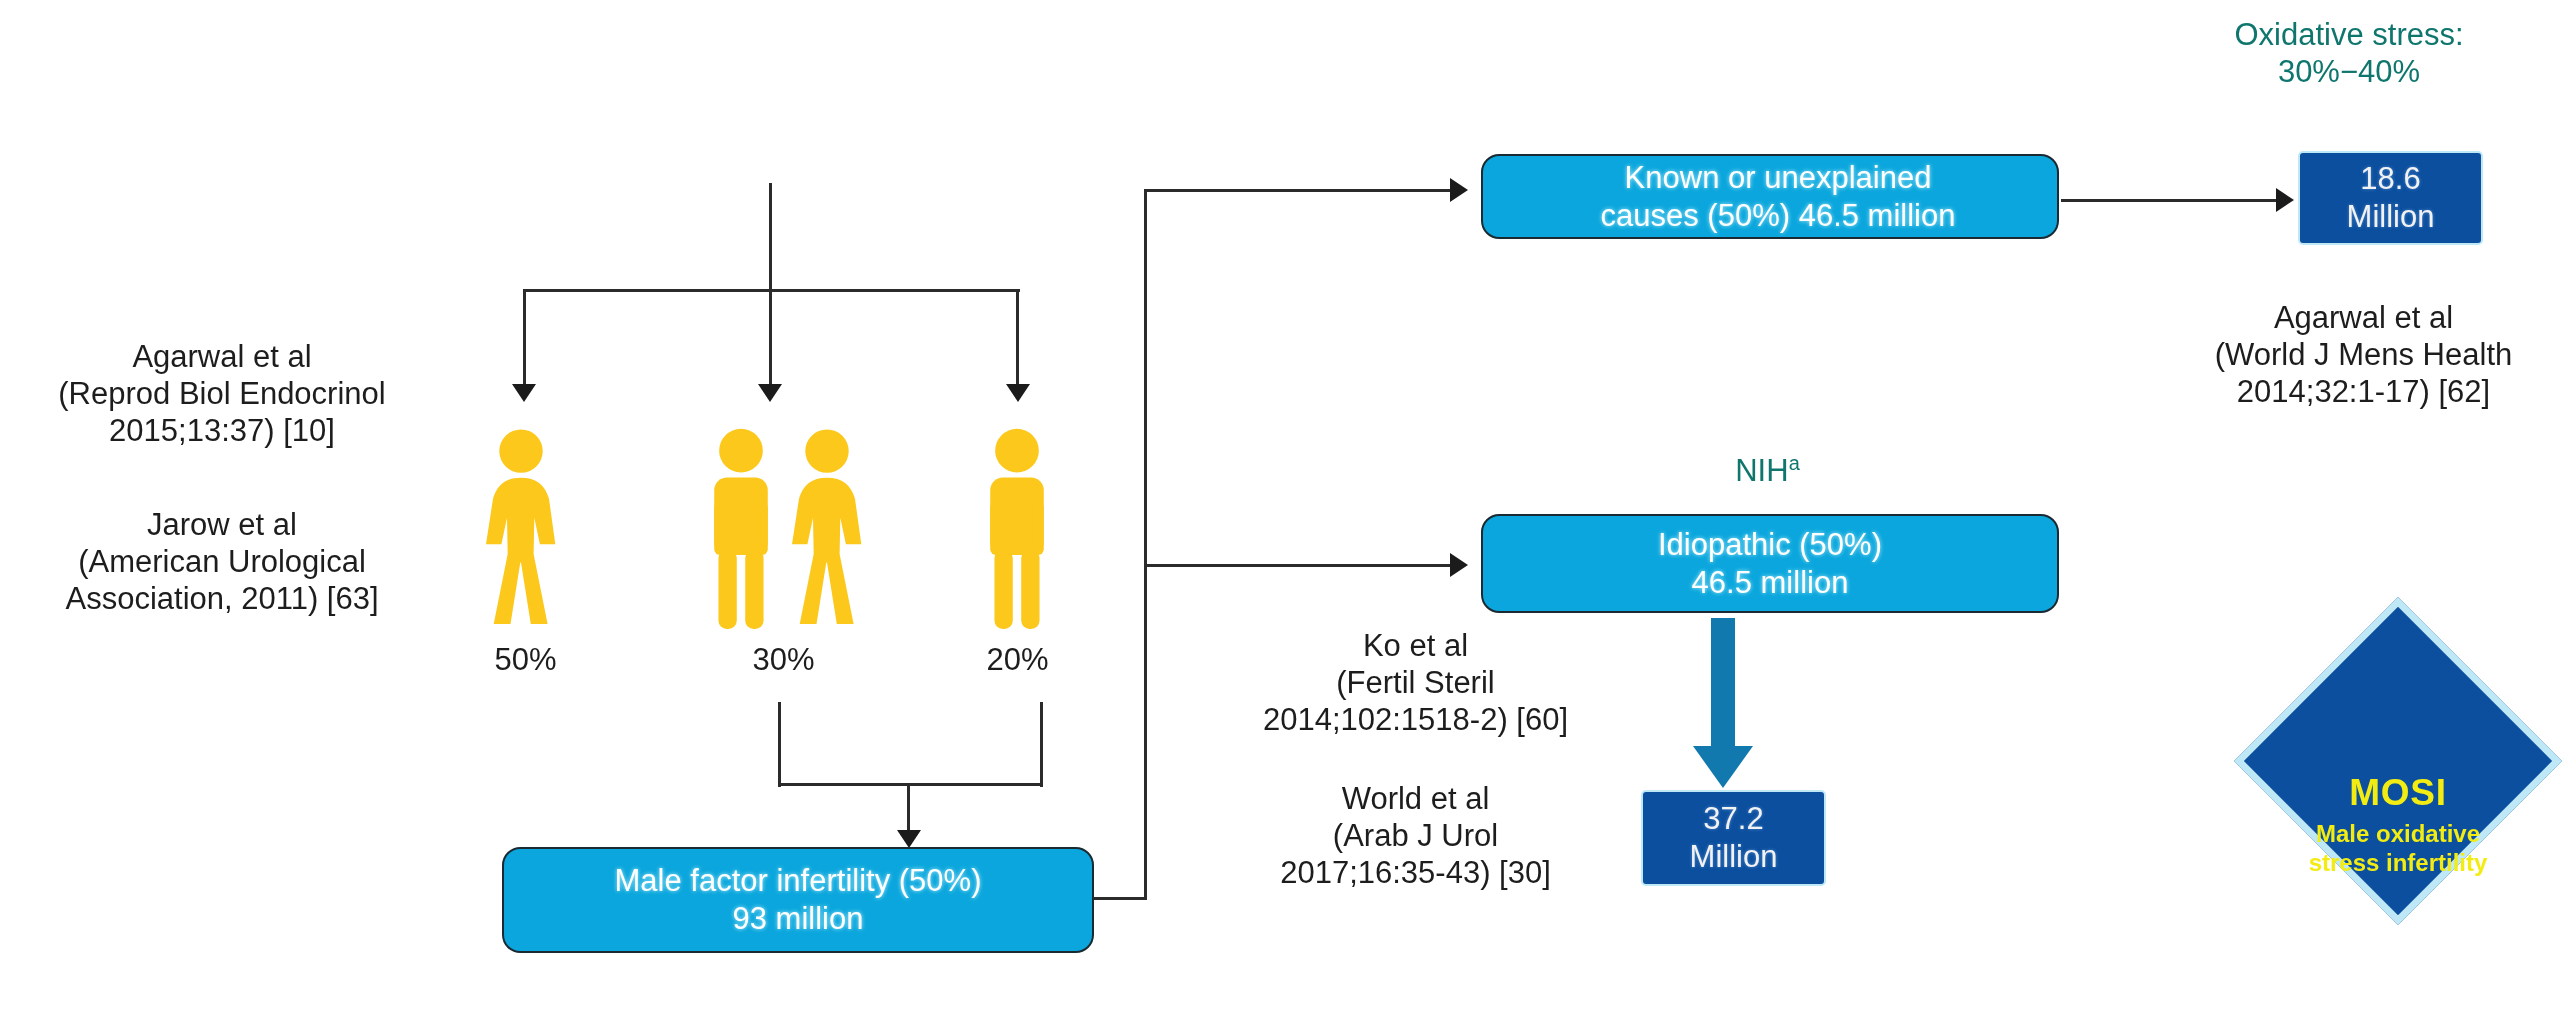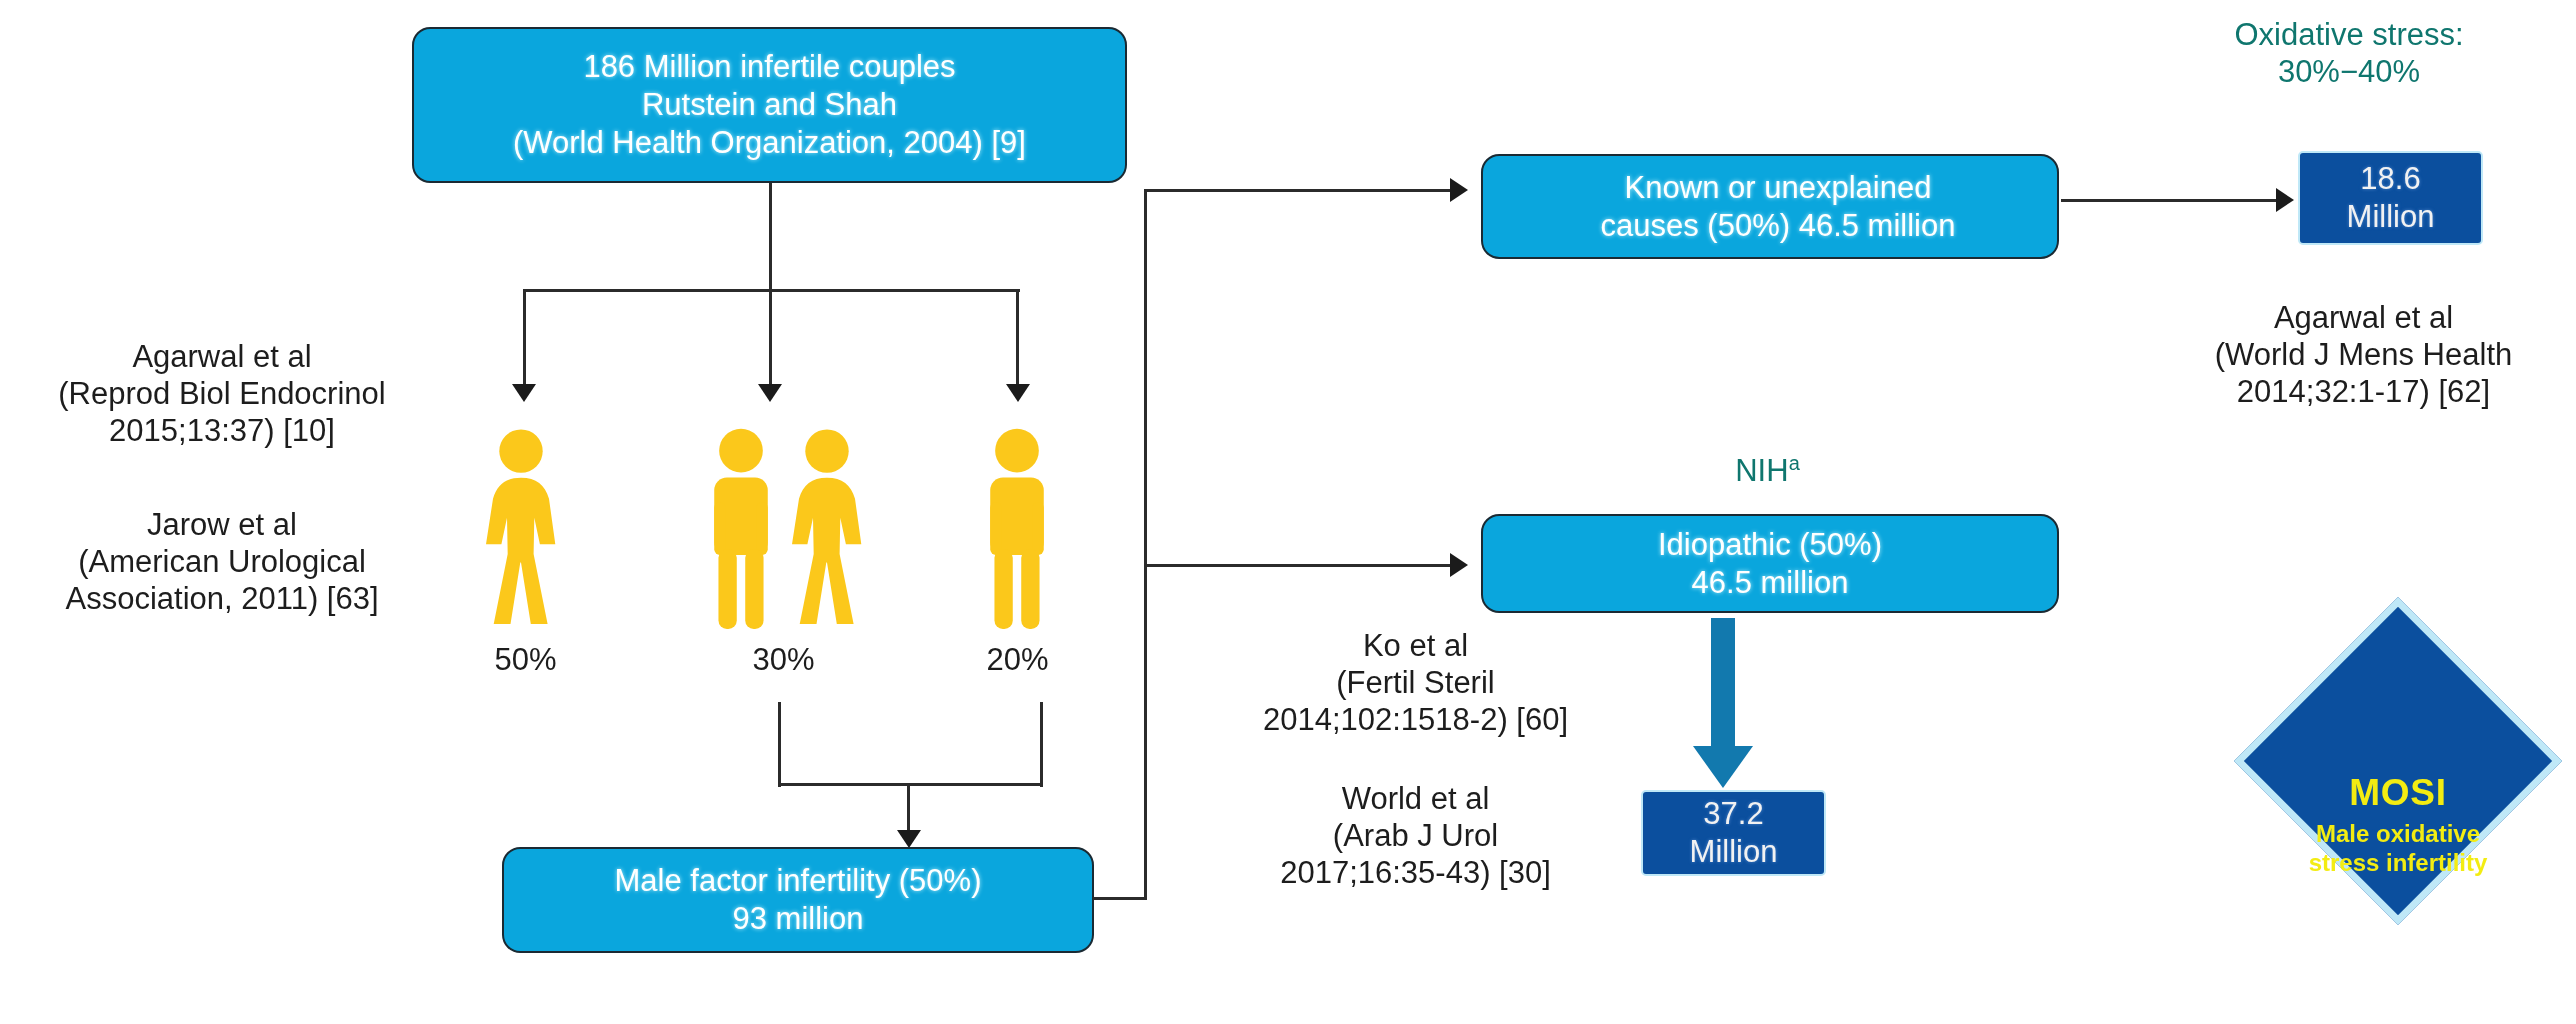--- a/index.html
+++ b/index.html
@@ -115,25 +115,20 @@
   .cc{position:absolute;text-align:center;color:#8e8e8e;font-size:31px;line-height:1.12;}
   .cc .mark{width:45px;height:45px;margin:0 auto 5.6px auto;position:relative;}
   .cc .mark i{position:absolute;background:#8e8e8e;display:block;}
   .cc .q{width:20px;height:20px;}
 </style>
 </head>
 <body>
 
 <div id="canvas">
 
-  <div class="box box-light" style="left:412px;top:27px;width:715px;height:156px;">
-    <div>186 Million infertile couples</div>
-    <div>Rutstein and Shah</div>
-    <div>(World Health Organization, 2004) [9]</div>
-  </div>
 
   <div class="ln-v" style="left:769px;top:183px;height:106px;"></div>
   <div class="ln-h" style="left:523px;top:289px;width:497px;"></div>
   <div class="ln-v" style="left:523px;top:289px;height:95px;"></div>
   <div class="ln-v" style="left:769px;top:289px;height:95px;"></div>
   <div class="ln-v" style="left:1016px;top:289px;height:95px;"></div>
   <div class="arr-d" style="left:512px;top:384px;"></div>
   <div class="arr-d" style="left:758px;top:384px;"></div>
   <div class="arr-d" style="left:1006px;top:384px;"></div>
 
@@ -205,21 +200,21 @@
     <div>93 million</div>
   </div>
 
   <div class="ln-h" style="left:1093px;top:897px;width:54px;"></div>
   <div class="ln-v" style="left:1144px;top:189px;height:711px;"></div>
   <div class="ln-h" style="left:1144px;top:189px;width:306px;"></div>
   <div class="arr-r" style="left:1450px;top:178px;"></div>
   <div class="ln-h" style="left:1144px;top:564px;width:306px;"></div>
   <div class="arr-r" style="left:1450px;top:553px;"></div>
 
-  <div class="box box-light" style="left:1481px;top:154px;width:578px;height:105px;padding-left:16px;">
+  <div class="box box-light" style="left:1481px;top:154px;width:578px;height:85px;padding-left:16px;">
     <div>Known or unexplained</div>
     <div>causes (50%) 46.5 million</div>
   </div>
 
   <div class="ln-h" style="left:2061px;top:199px;width:215px;"></div>
   <div class="arr-r" style="left:2276px;top:188px;"></div>
 
   <div class="label" style="left:2208px;top:15.5px;width:282px;">
     <div>Oxidative stress:</div>
     <div>30%−40%</div>
@@ -244,21 +239,21 @@
     <div>Idiopathic (50%)</div>
     <div>46.5 million</div>
   </div>
 
   <div class="bigarrow" style="left:1693px;top:618px;width:61px;height:170px;">
     <div class="shaft" style="height:130px;"></div>
     <div class="head" style="top:128px;"></div>
   </div>
 
 
-  <div class="box box-dark" style="left:1641px;top:790px;width:185px;height:86px;">
+  <div class="box box-dark" style="left:1641px;top:790px;width:185px;height:96px;">
     <div>37.2</div>
     <div>Million</div>
   </div>
 
   <div class="cite" style="left:1197px;top:627px;width:437px;">
     <div>Ko et al</div>
     <div>(Fertil Steril</div>
     <div>2014;102:1518-2) [60]</div>
   </div>
   <div class="cite" style="left:1197px;top:780px;width:437px;">

